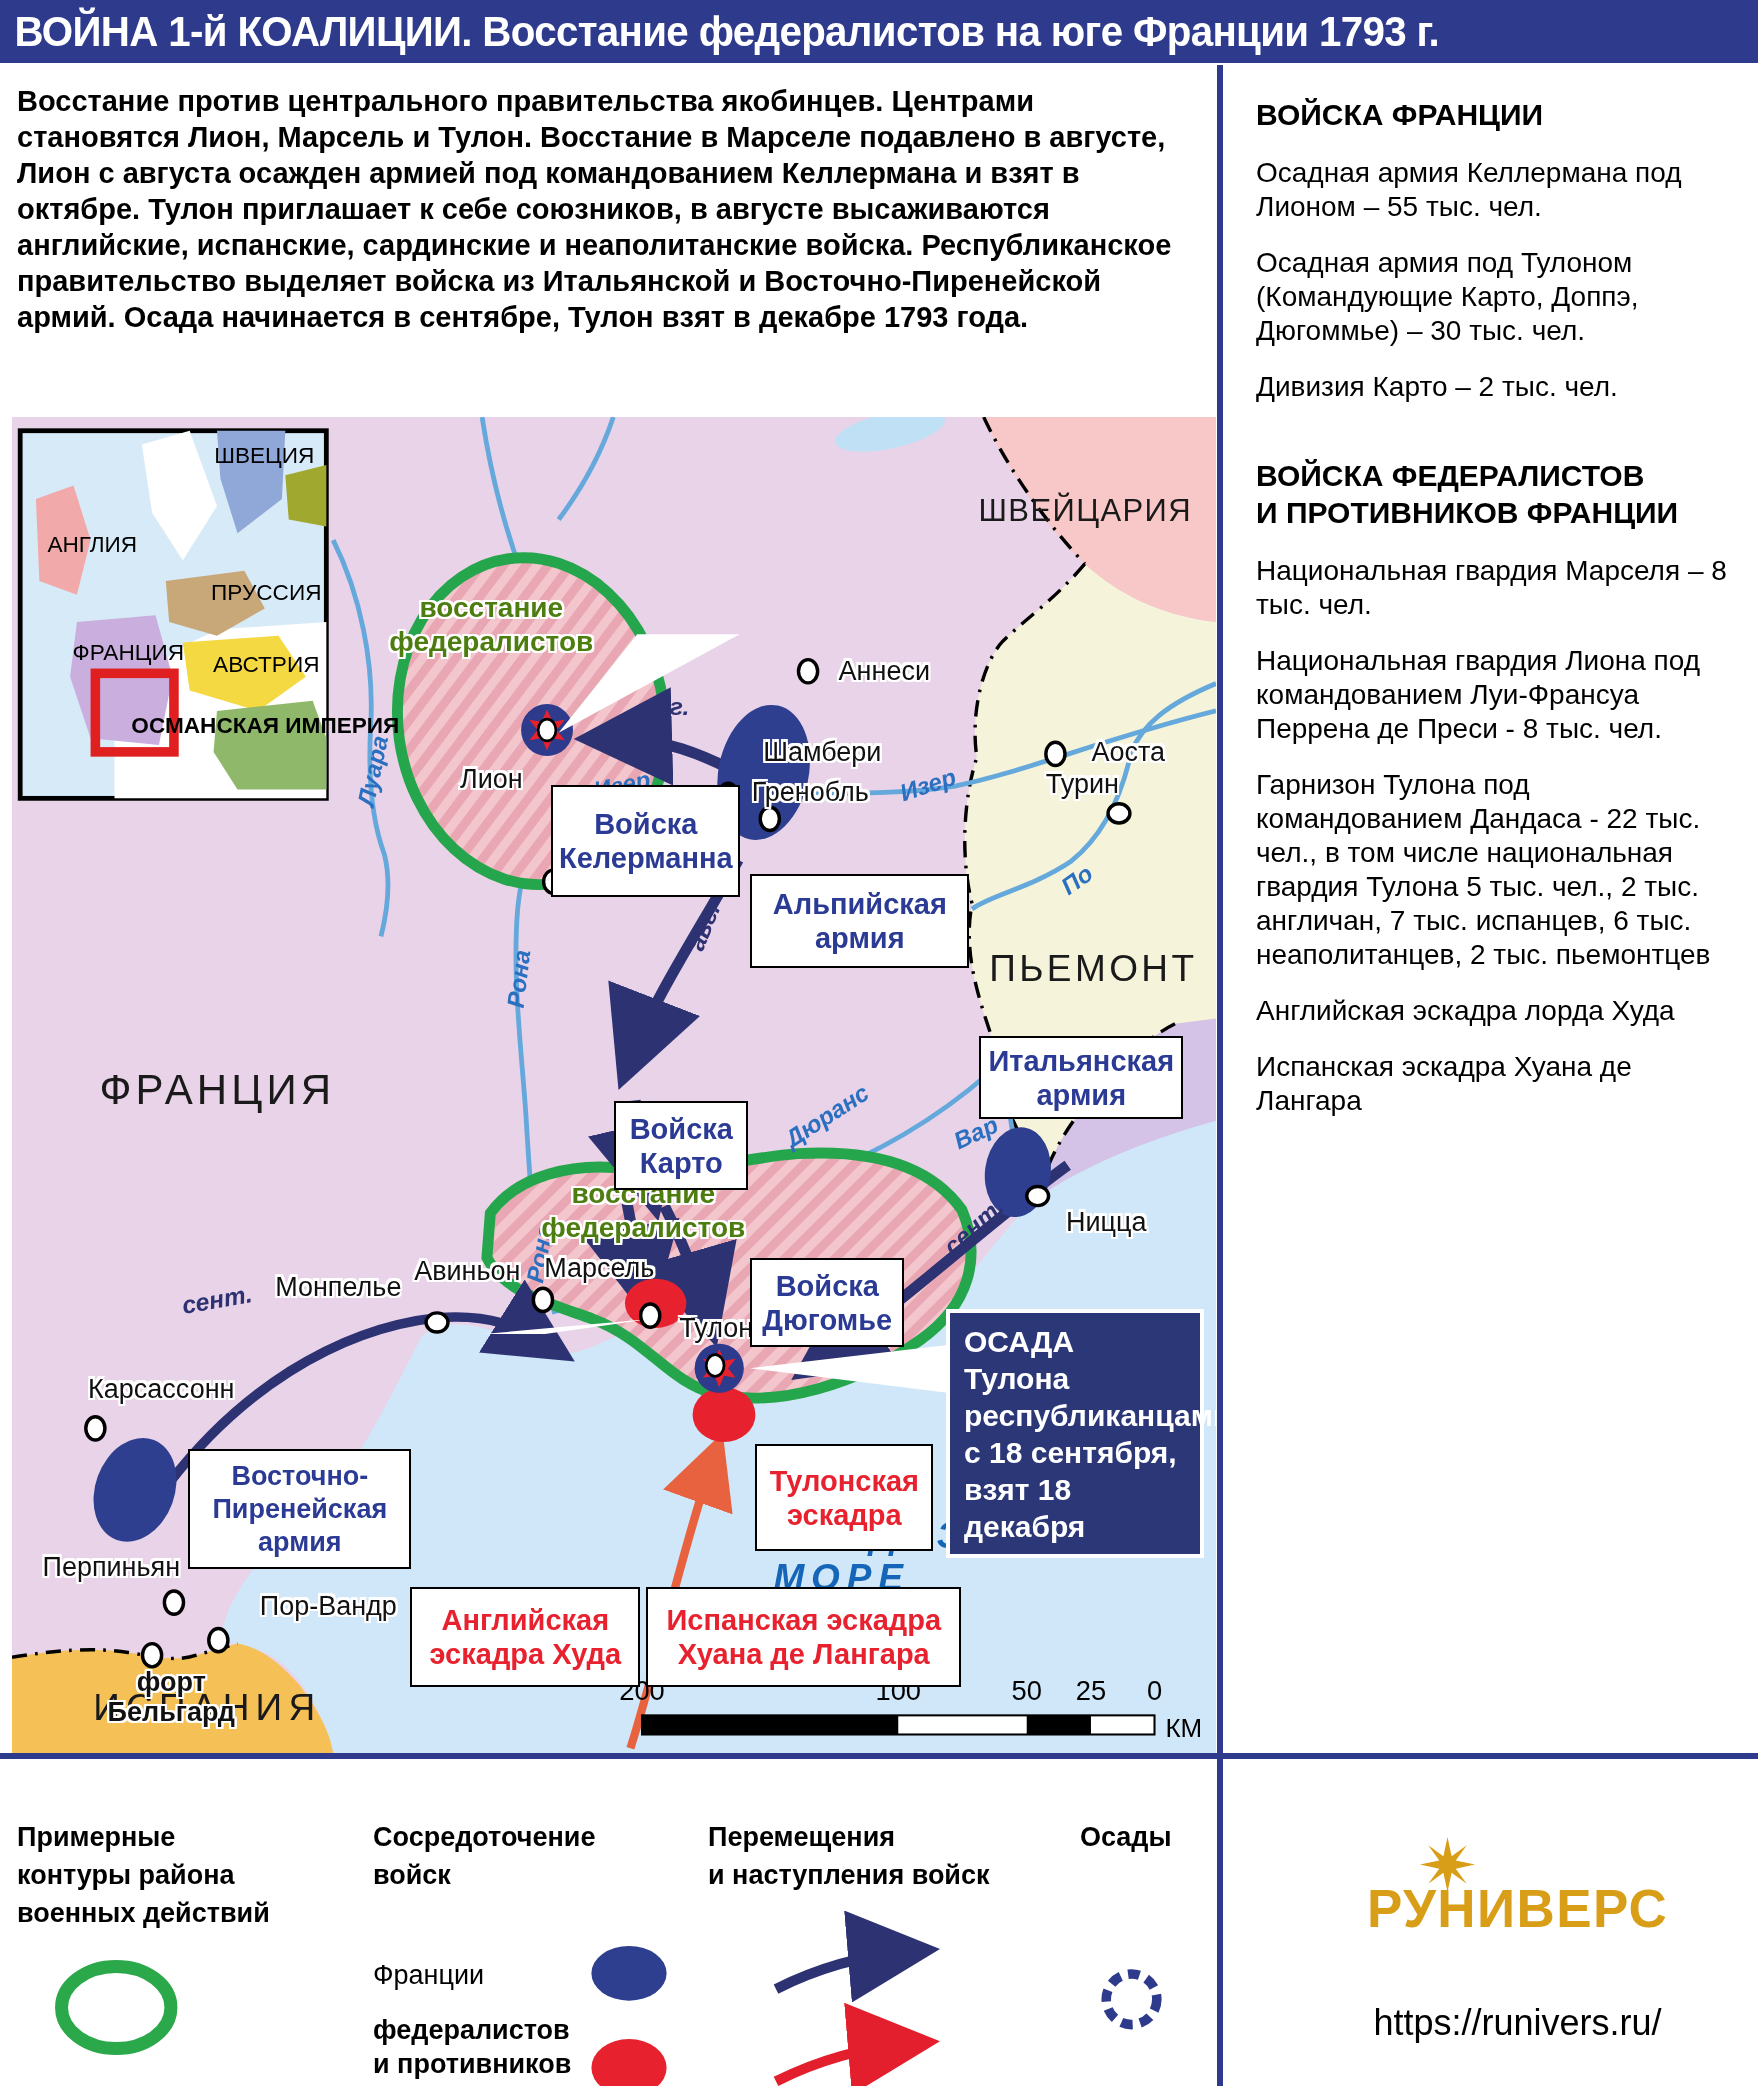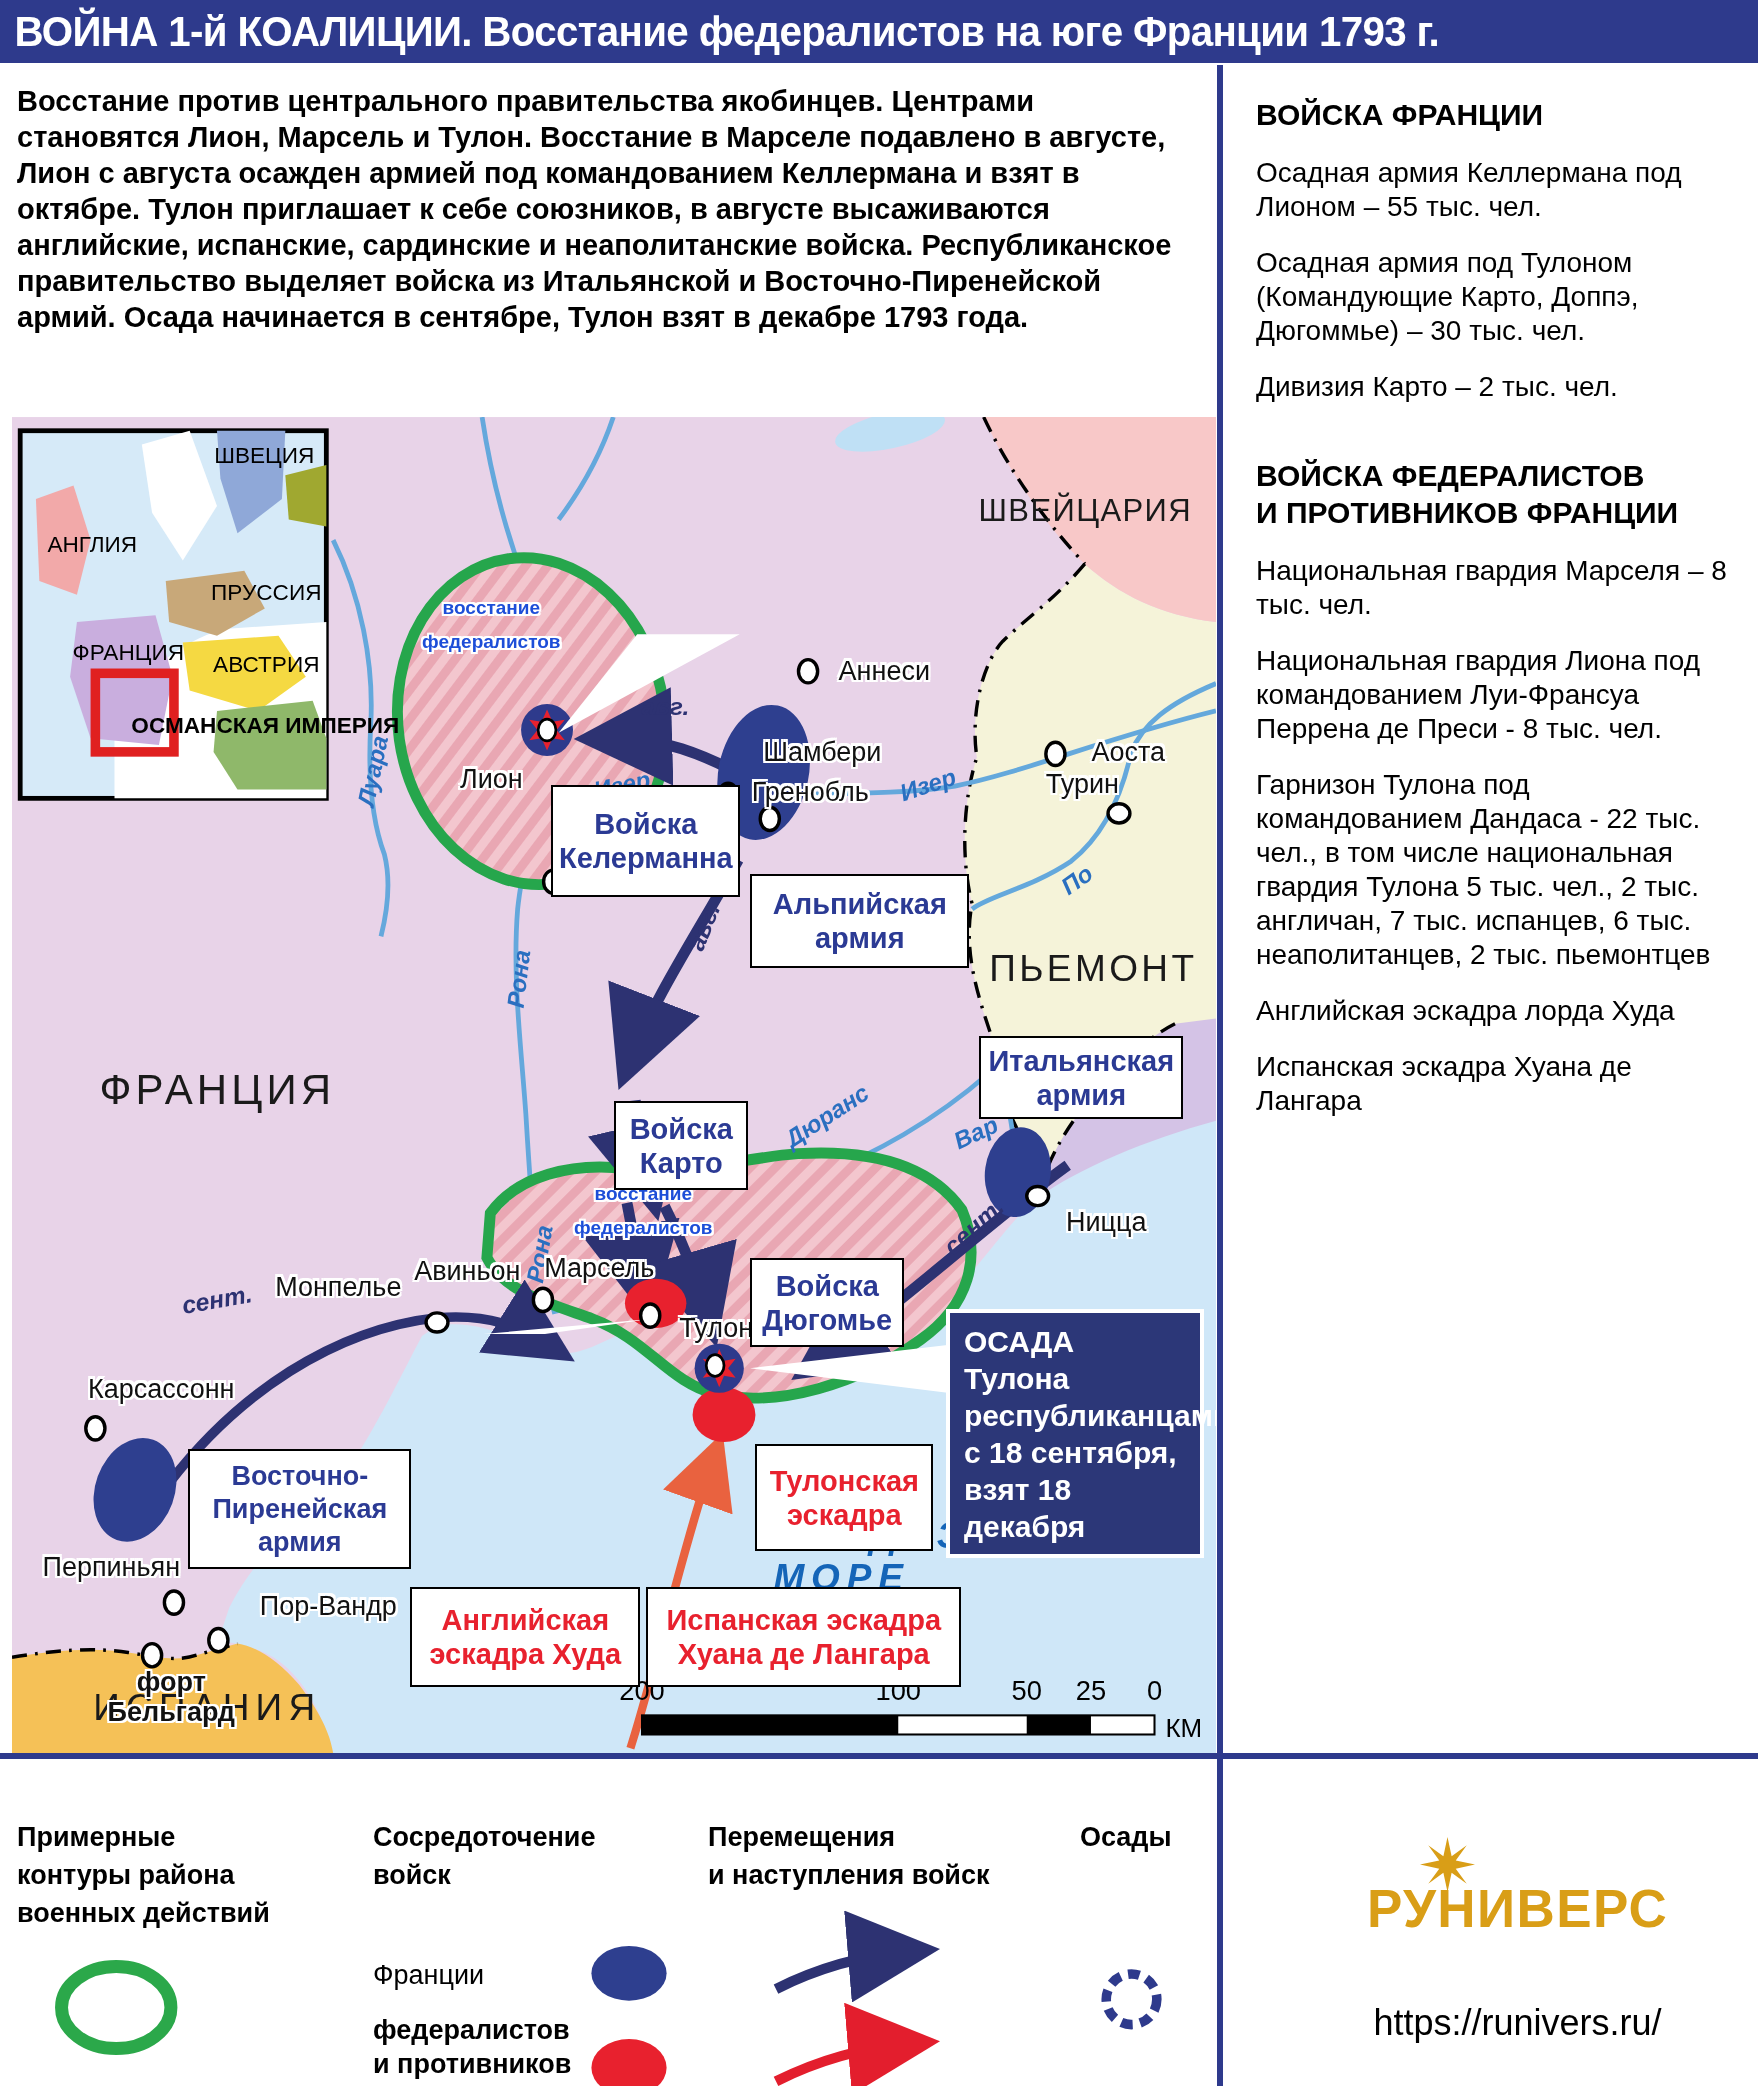--- a/index.html
+++ b/index.html
@@ -16,21 +16,21 @@
   
   #side{left:1256px;top:96px;width:485px;color:#000;}
   #side h3{font-size:30px;font-weight:bold;margin:0 0 23px 0;line-height:37px;}
   #side p{font-size:28px;line-height:34px;margin:0 0 22px 0;}
   #side .gap{height:31px;}
   
   .halo{text-shadow:-2.1px -2.1px 0 #fff,2.1px -2.1px 0 #fff,-2.1px 2.1px 0 #fff,2.1px 2.1px 0 #fff,0 -2.1px 0 #fff,0 2.1px 0 #fff,-2.1px 0 0 #fff,2.1px 0 0 #fff;}
   .city{font-size:27px;color:#111;transform:translate(-50%,-50%);}
   .reg{color:#1a1a1a;transform:translate(-50%,-50%);}
   .river{font-style:italic;color:#2a6fc0;font-size:24px;font-weight:bold;transform:translate(-50%,-50%);}
-  .rebel{color:#1d4ed8;font-weight:bold;font-size:19px;text-align:center;transform:translate(-50%,-50%);line-height:34px;}
+  .rebel{color:#4d7c0f;font-weight:bold;font-size:28px;text-align:center;transform:translate(-50%,-50%);line-height:34px;}
   .ubox{background:#fff;border:2.7px solid #000;color:#2b3a94;font-weight:bold;font-size:29px;
         text-align:center;line-height:34px;display:flex;align-items:center;justify-content:center;}
   .ubox.red{color:#e8212e;}
   .callout{background:#2c3778;border:4.1px solid #fff;color:#fff;font-weight:bold;font-size:30px;
            line-height:37px;padding:9.6px 13.7px;box-sizing:border-box;}
   .awlbl{font-style:italic;font-weight:bold;color:#2d3272;font-size:24.6px;transform:translate(-50%,-50%);}
   .inset-lbl{color:#000;font-size:22.6px;transform:translate(-50%,-50%);white-space:nowrap;}
   
   .lg{font-size:27px;color:#000;line-height:38px;}
   #rail-v{left:1217px;top:65px;width:5.5px;height:2022px;background:#2e3a8c;}

